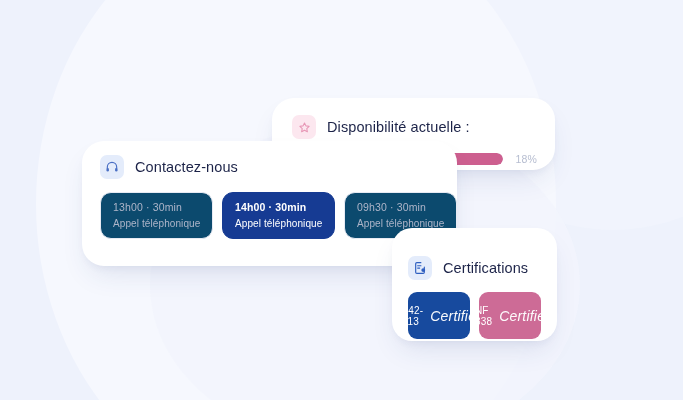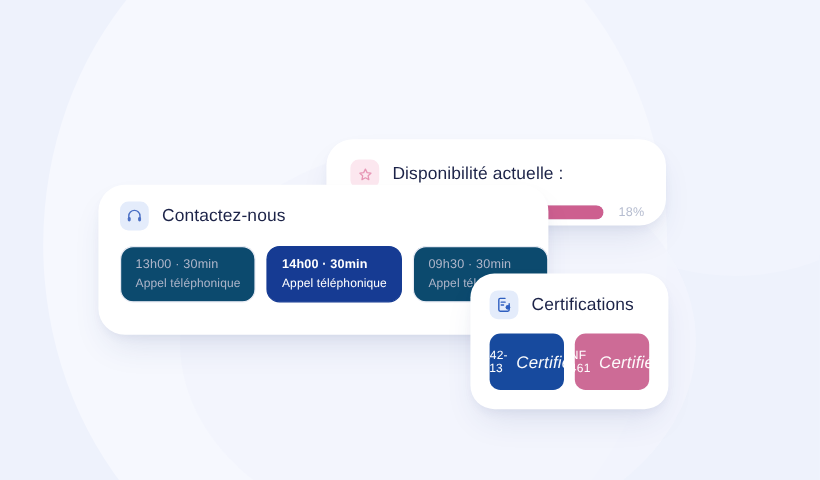--- a/index.html
+++ b/index.html
@@ -82,21 +82,21 @@
   .card-title {
     font-size: 14.5px;
     color: #1c2348;
     letter-spacing: .1px;
     white-space: nowrap;
   }
 
   
   #card-availability {
     left: 272px;
-    top: 116px;
+    top: 98px;
     width: 283px;
     height: 72px;
     padding: 0;
   }
   #card-availability .card-head {
     margin: 17px 0 0 20px;
   }
   .progress-row {
     display: flex;
     align-items: center;
@@ -119,21 +119,21 @@
   .progress-label {
     font-size: 10.5px;
     color: #b6bdd0;
     white-space: nowrap;
     letter-spacing: .2px;
   }
 
   
   #card-contact {
     left: 82px;
-    top: 154px;
+    top: 141px;
     width: 375px;
     height: 125px;
   }
   #card-contact .card-head {
     margin: 14px 0 0 18px;
   }
   .card-subtitle {
     margin: 9px 0 0 18px;
     font-size: 10.5px;
     color: #b3bacd;
@@ -176,21 +176,21 @@
 
   
   #card-certifications {
     left: 392px;
     top: 228px;
     width: 165px;
     height: 113px;
     border-radius: 20px;
   }
   #card-certifications .card-head {
-    margin: 14px 0 0 16px;
+    margin: 28px 0 0 16px;
   }
   .badges {
     display: flex;
     gap: 9px;
     margin: 12px 0 0 16px;
   }
   .badge {
     width: 62px;
     height: 47px;
     border-radius: 9px;
@@ -285,20 +285,20 @@
       <span class="card-title">Certifications</span>
     </div>
     <div class="badges">
 
       <div class="badge navy" style="background: rgb(23, 74, 158);">
         <span class="badge-code">Z42-013</span>
         <span class="badge-status">Certifié</span>
       </div>
 
       <div class="badge pink" style="background: rgb(205, 107, 150);">
-        <span class="badge-code">NF 461</span>
+        <span class="badge-code">NF 838</span>
         <span class="badge-status">Certifié</span>
       </div>
 
     </div>
   </div>
 
 </div>
 
 </body></html>

